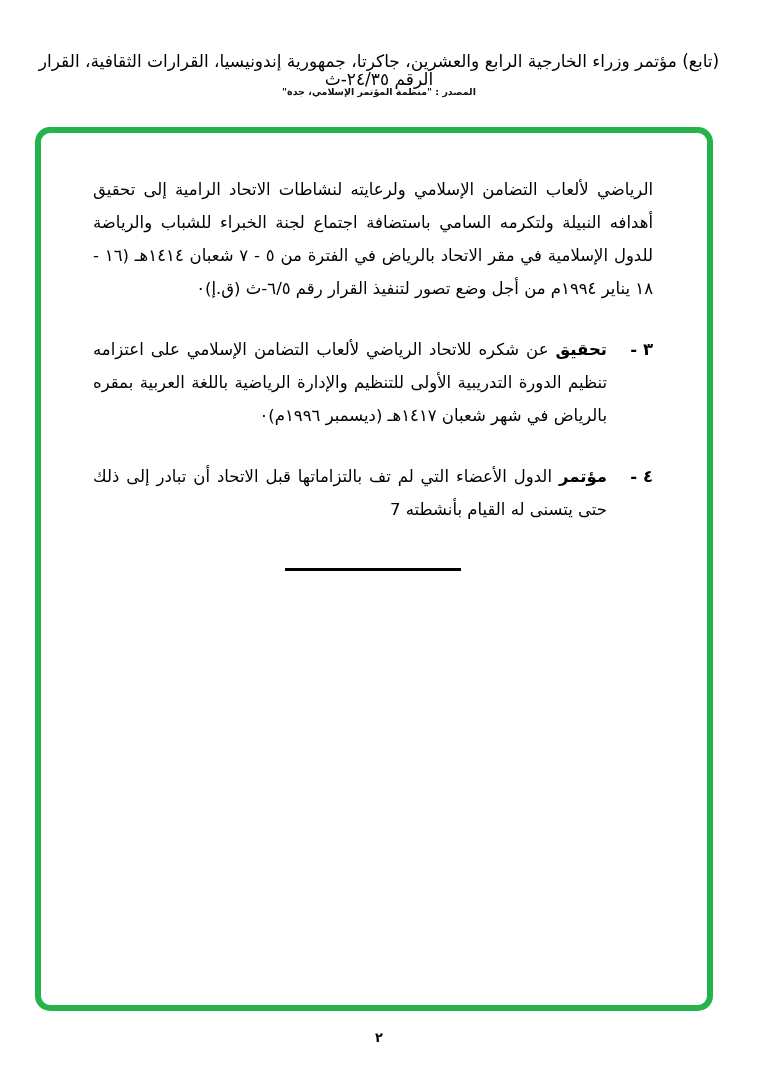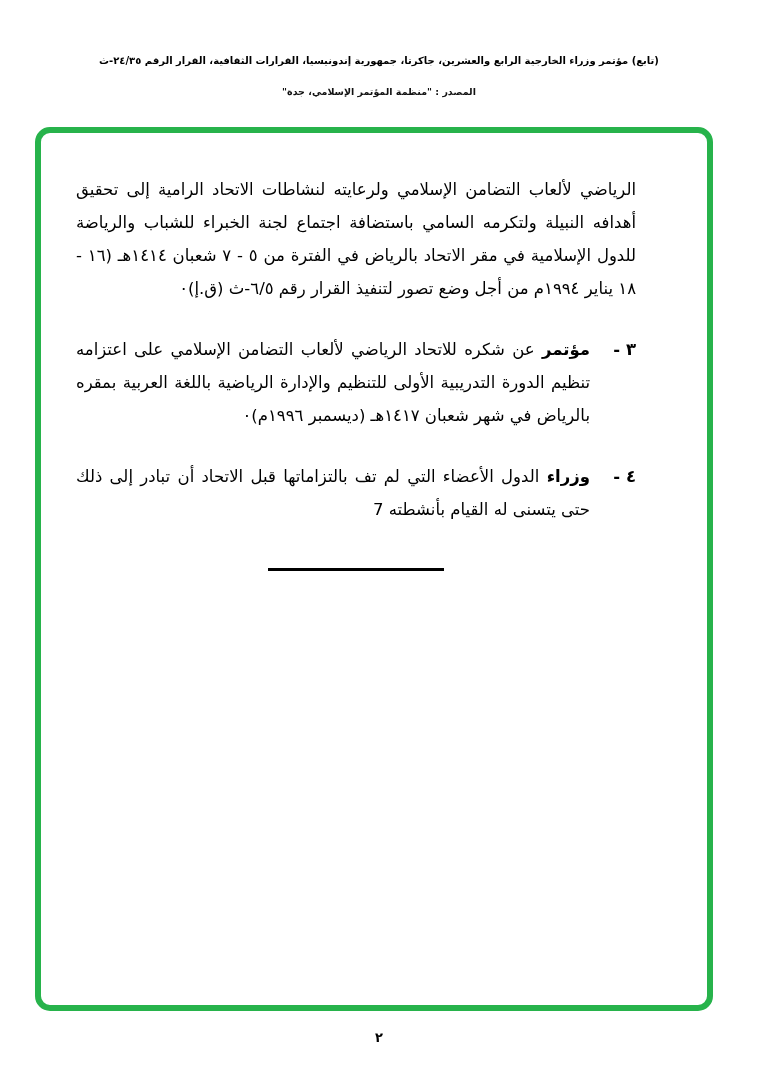--- a/index.html
+++ b/index.html
@@ -15,22 +15,22 @@
       color: #000000;
       overflow: hidden;
     }
     .header-line {
       position: absolute;
       top: 52px;
       left: 28px;
       right: 28px;
       text-align: center;
       direction: rtl;
-      font-weight: bold;
-      font-size: 10px;
+      font-weight: normal;
+      font-size: 17px;
       line-height: 18px;
     }
     .source-line {
       position: absolute;
       top: 86px;
       left: 28px;
       right: 28px;
       text-align: center;
       direction: rtl;
       font-weight: bold;
@@ -44,21 +44,21 @@
       width: 678px;
       height: 884px;
       border: 6px solid #27b34b;
       border-radius: 15px;
       box-sizing: border-box;
       background: transparent;
     }
     .content {
       position: absolute;
       top: 173px;
-      left: 76px;
+      left: 93px;
       width: 560px;
       direction: rtl;
       font-size: 16.5px;
       line-height: 33px;
       text-align: justify;
     }
     .lead-paragraph {
       margin: 0;
     }
     .item {
@@ -102,29 +102,29 @@
 
 <div class="green-box" style="border-color: rgb(39, 179, 75);"></div>
 
 <div class="content">
 
   <p class="lead-paragraph">الرياضي لألعاب التضامن الإسلامي ولرعايته لنشاطات الاتحاد الرامية إلى تحقيق أهدافه النبيلة ولتكرمه السامي باستضافة اجتماع لجنة الخبراء للشباب والرياضة للدول الإسلامية في مقر الاتحاد بالرياض في الفترة من ٥ - ٧ شعبان ١٤١٤هـ (١٦ - ١٨ يناير ١٩٩٤م من أجل وضع تصور لتنفيذ القرار رقم ٦/٥-ث (ق.إ)٠</p>
 
   <div class="item">
     <span class="item-number">٣ -</span>
     <span class="item-body">
-      <b class="item-lead">مؤتمر</b>
+      <b class="item-lead">تحقيق</b>
       <span>عن شكره للاتحاد الرياضي لألعاب التضامن الإسلامي على اعتزامه تنظيم الدورة التدريبية الأولى للتنظيم والإدارة الرياضية باللغة العربية بمقره بالرياض في شهر شعبان ١٤١٧هـ (ديسمبر ١٩٩٦م)٠</span>
     </span>
   </div>
 
   <div class="item">
     <span class="item-number">٤ -</span>
     <span class="item-body">
-      <b class="item-lead">وزراء</b>
+      <b class="item-lead">مؤتمر</b>
       <span>الدول الأعضاء التي لم تف بالتزاماتها قبل الاتحاد أن تبادر إلى ذلك حتى يتسنى له القيام بأنشطته 7</span>
     </span>
   </div>
 
   <div class="divider"></div>
 
 </div>
 
 <div class="page-number">٢</div>
 

